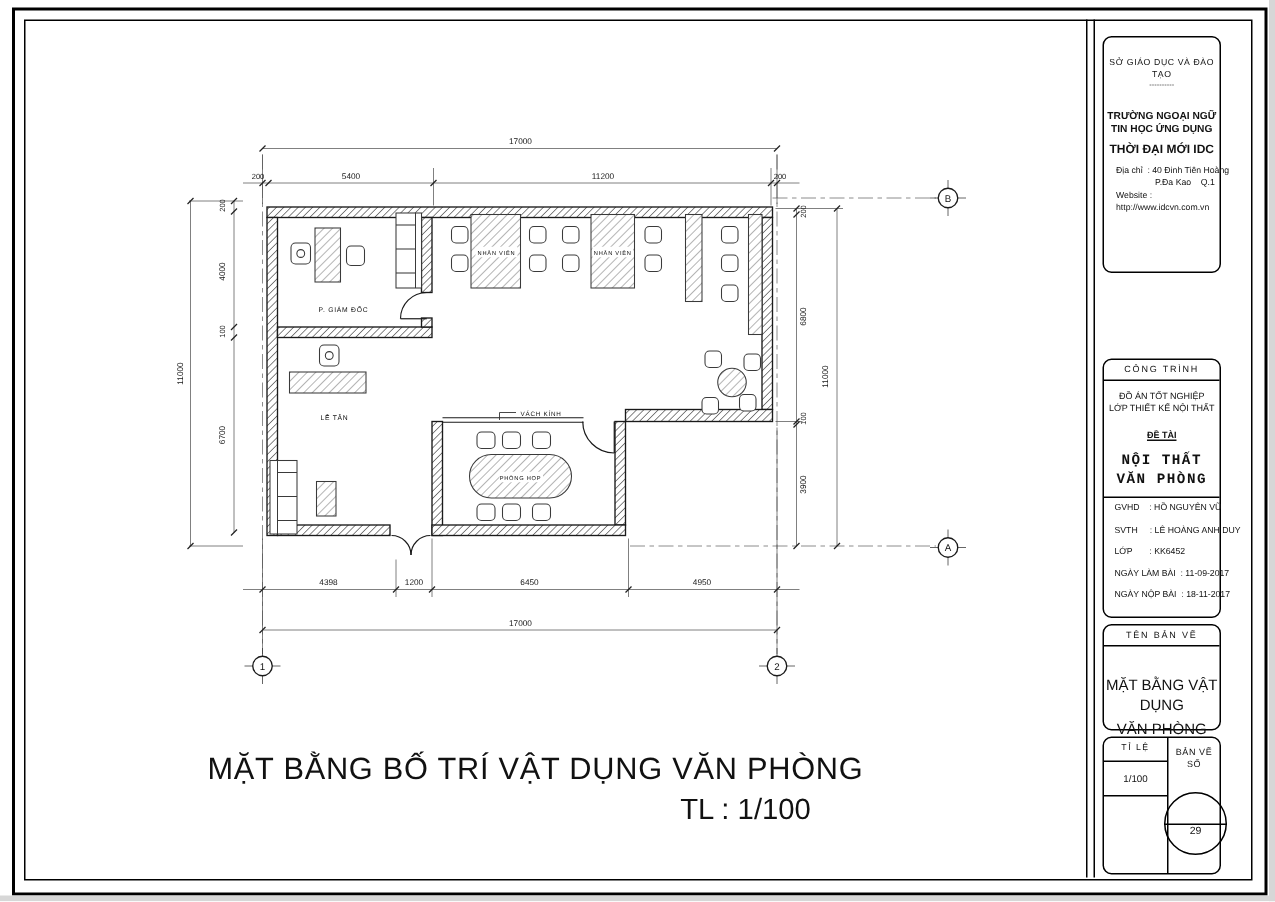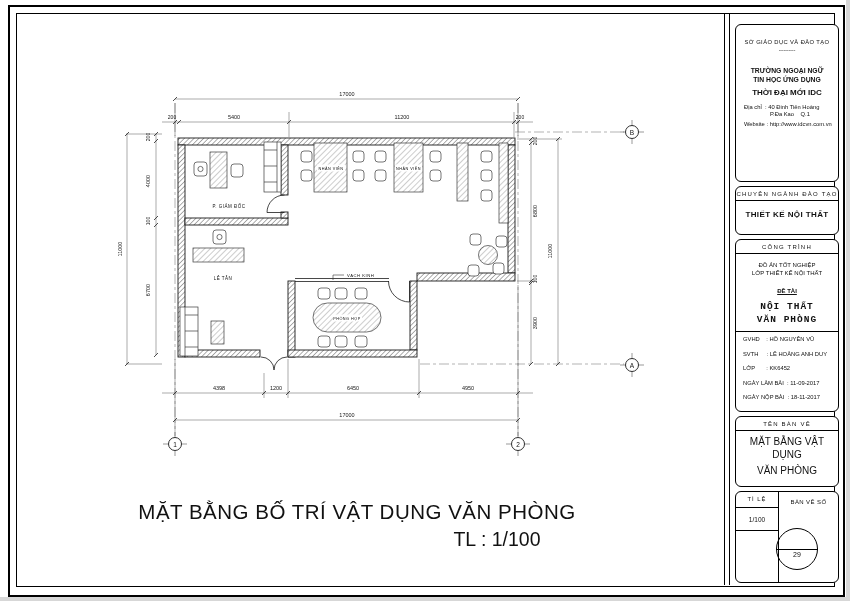--- a/index.html
+++ b/index.html
@@ -4,21 +4,21 @@
 <style>
   html,body{margin:0;padding:0;background:#fff;}
   .page{position:relative;width:850px;height:601px;background:#fff;overflow:hidden;
         font-family:"Liberation Sans","DejaVu Sans",sans-serif;color:#111;}
   .abs{position:absolute;}
   .frame-outer{left:8px;top:5px;width:833px;height:588px;border:2.5px solid #000;}
   .frame-inner{left:16px;top:13px;width:817px;height:572px;border:1px solid #000;}
   .sep{top:13px;height:572px;width:1px;background:#000;}
   .edge-r{right:0;top:0;width:4px;height:601px;background:#d7d7d7;}
   .edge-b{left:0;bottom:0;width:850px;height:4px;background:#d7d7d7;}
-  .tb-box{position:absolute;left:735px;width:104px;border:1.3px solid #000;border-radius:6px;background:#fff;box-sizing:border-box;}
+  .tb-box{position:absolute;left:735px;width:79px;border:1.3px solid #000;border-radius:6px;background:#fff;box-sizing:border-box;}
   .c{text-align:center;}
   .b{font-weight:bold;}
   .fs5{font-size:5px;line-height:6px;}
   .fs58{font-size:5.8px;line-height:7.5px;}
   .fs6{font-size:6px;line-height:8px;}
   .fs68{font-size:6.8px;line-height:9px;}
   .fs8{font-size:8px;line-height:10px;}
   .fs95{font-size:9.5px;line-height:13px;}
   .ls04{letter-spacing:.4px;}
   .ls1{letter-spacing:1px;font-family:Liberation Mono, monospace;}
@@ -279,43 +279,39 @@
     <div class="c fs58 ls04" style="margin-top:14px;">SỞ GIÁO DỤC VÀ ĐÀO TẠO</div>
     <div class="c fs5">----------</div>
     <div class="c fs68 b" style="margin-top:13px;">TRƯỜNG NGOẠI NGỮ</div>
     <div class="c fs68 b">TIN HỌC ỨNG DỤNG</div>
     <div class="c fs8 b" style="margin-top:4px;">THỜI ĐẠI MỚI IDC</div>
     <div class="fs58 pre" style="margin:6px 0 0 8px;">Địa chỉ  : 40 Đinh Tiên Hoàng</div>
     <div class="fs58 pre" style="margin-left:34px;">P.Đa Kao    Q.1</div>
     <div class="fs58" style="margin:2px 0 0 8px;">Website : http://www.idcvn.com.vn</div>
   </div>
 
-  <div class="tb-box" style="top:186px;height:49px;">
-    <div class="hdr">CHUYÊN NGÀNH ĐÀO TẠO</div>
-    <div class="c fs8 b ls04" style="margin-top:9px;">THIẾT KẾ NỘI THẤT</div>
-  </div>
 
   <div class="tb-box" style="top:239px;height:173px;">
     <div class="hdr">CÔNG TRÌNH</div>
     <div class="c fs6" style="margin-top:7px;">ĐỒ ÁN TỐT NGHIỆP</div>
     <div class="c fs6">LỚP THIẾT KẾ NỘI THẤT</div>
     <div class="c fs6 b underline" style="margin-top:10px;">ĐỀ TÀI</div>
     <div class="c fs95 b ls1" style="margin-top:5px;">NỘI THẤT</div>
     <div class="c fs95 b ls1">VĂN PHÒNG</div>
     <div style="border-top:1px solid #000;margin-top:5px;"></div>
     <div class="tb-row">GVHD    : HỒ NGUYÊN VŨ</div>
     <div class="tb-row">SVTH     : LÊ HOÀNG ANH DUY</div>
     <div class="tb-row">LỚP       : KK6452</div>
     <div class="tb-row">NGÀY LÀM BÀI  : 11-09-2017</div>
     <div class="tb-row">NGÀY NỘP BÀI  : 18-11-2017</div>
   </div>
 
   <div class="tb-box" style="top:416px;height:71px;">
     <div class="hdr">TÊN BẢN VẼ</div>
-    <div class="c fs95" style="margin-top:4px;font-size:10px;">MẶT BẰNG VẬT DỤNG</div>
+    <div class="c fs95" style="margin-top:20px;font-size:10px;">MẶT BẰNG VẬT DỤNG</div>
     <div class="c fs95" style="font-size:10px;margin-top:3px;">VĂN PHÒNG</div>
   </div>
 
   <div class="tb-box" style="top:491px;height:92px;">
     <div class="scalebox-divider"></div>
     <div class="abs" style="left:0;top:0;width:42px;">
       <div class="c fs58" style="padding:4px 0 3px;border-bottom:1px solid #000;letter-spacing:1px;">TỈ LỆ</div>
       <div class="c" style="font-size:6.5px;padding:8px 0 7px;border-bottom:1px solid #000;">1/100</div>
     </div>
     <div class="abs" style="left:43px;top:0;right:0;">

